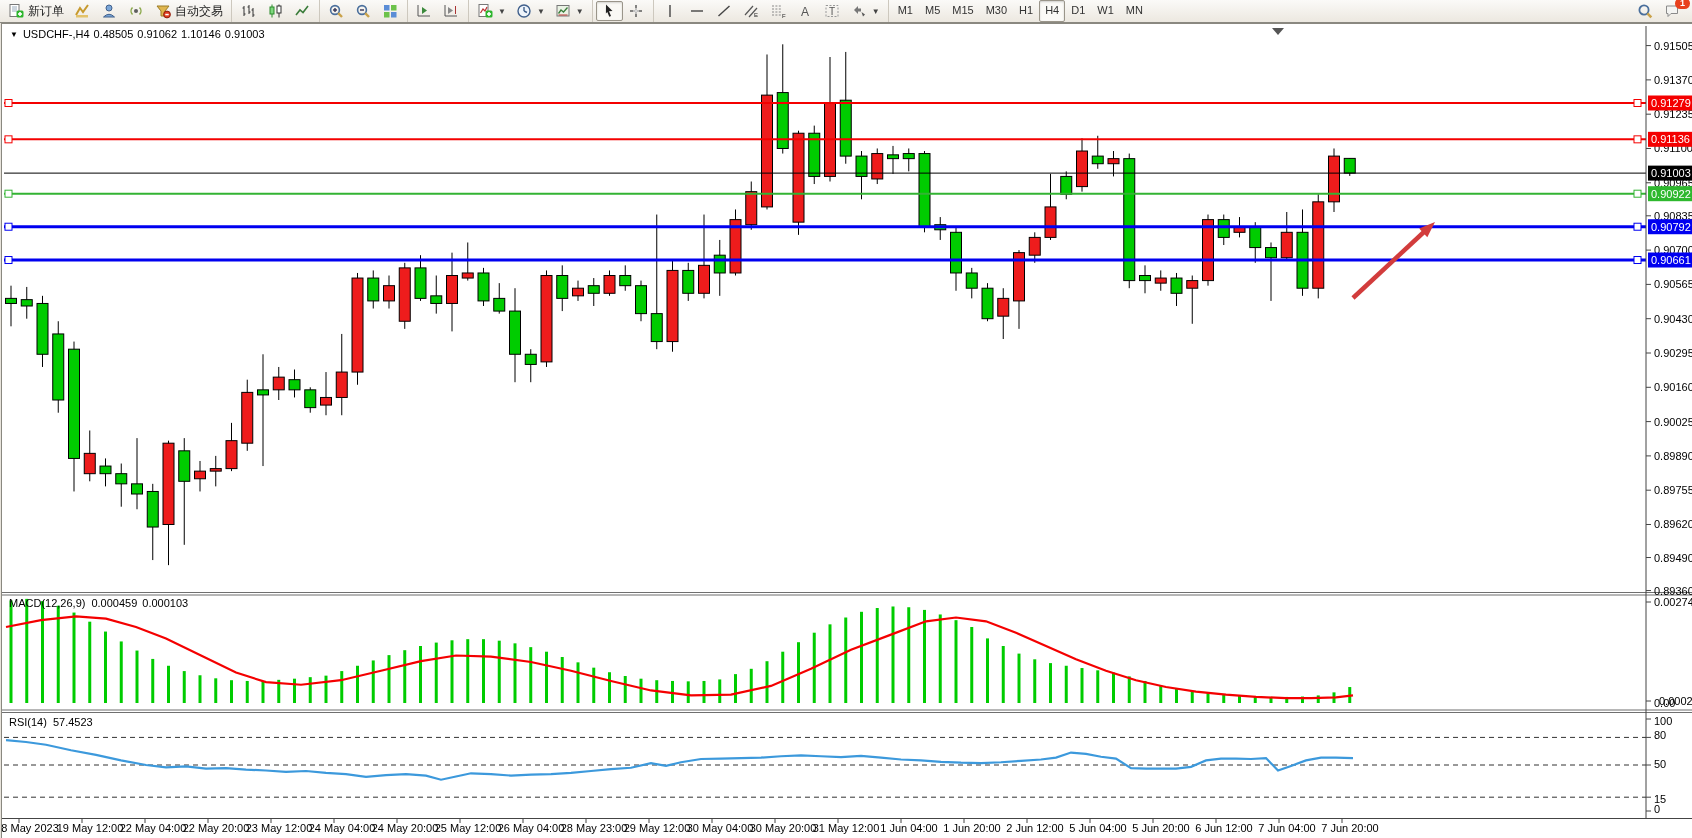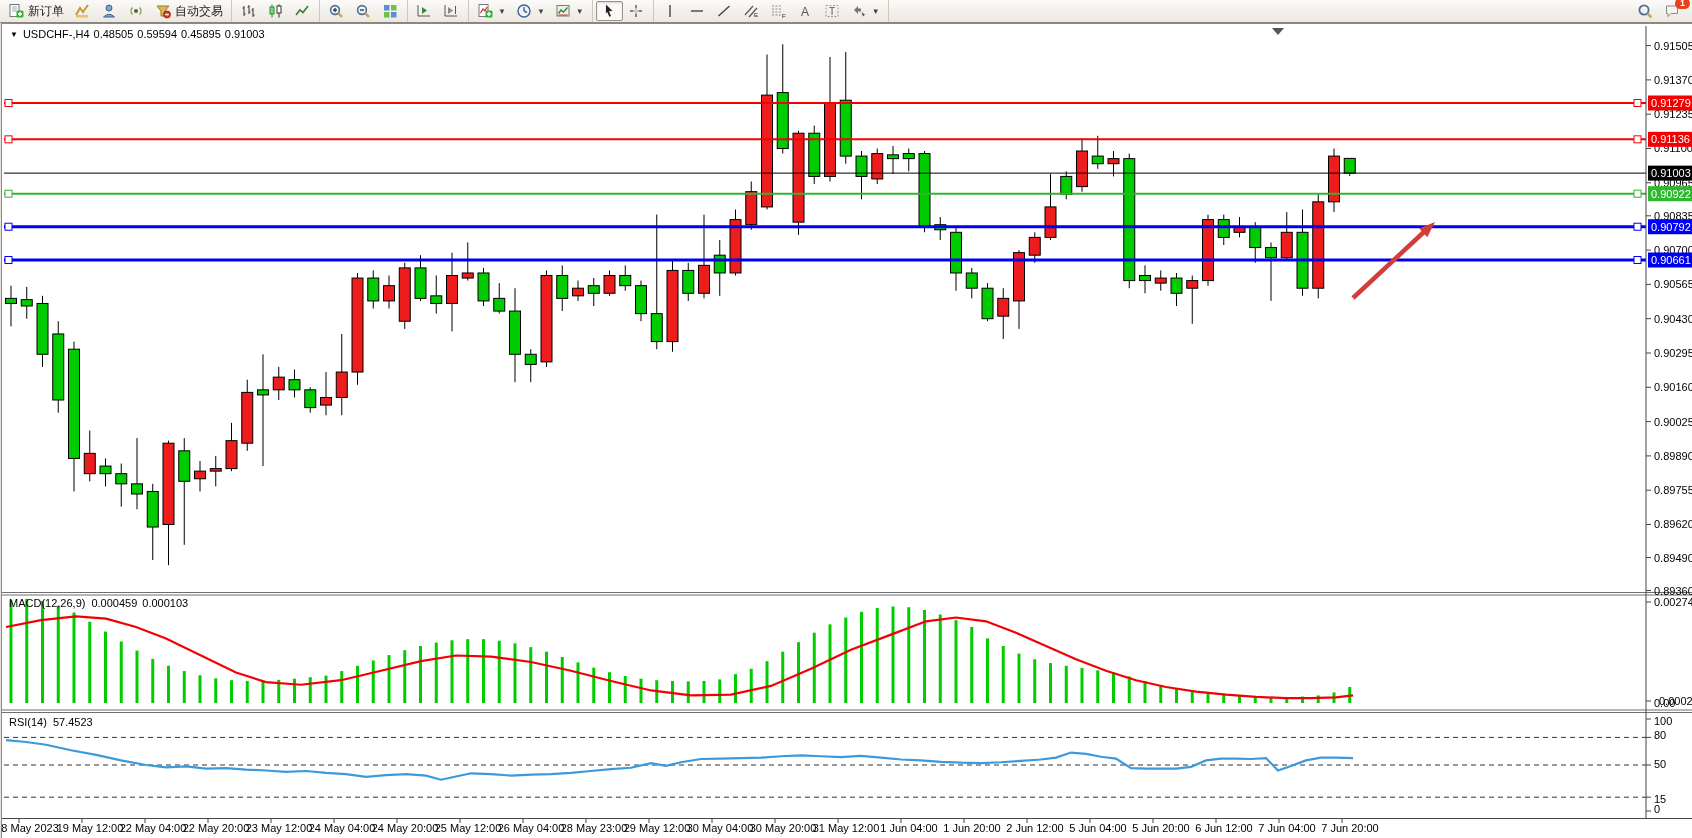--- a/index.html
+++ b/index.html
@@ -281,41 +281,52 @@
         <div class="tb-btn">
           <span>
             <svg width="17" height="16" viewBox="0 0 17 16">
               <path d="M3 7 L7 3 L7 5.5 L10 5.5 L10 8.5 L7 8.5 L7 11 Z" fill="#777"></path>
               <path d="M14 11.5 L10.5 9 L12 13.5 Z" fill="#555"></path>
             </svg>
           </span>
           <span class="tb-caret">▼</span>
         </div>
       </div>
+      <div class="tb-group noline">
+        <div class="tf-btn">M1</div>
+        <div class="tf-btn">M5</div>
+        <div class="tf-btn">M15</div>
+        <div class="tf-btn">M30</div>
+        <div class="tf-btn">H1</div>
+        <div class="tf-btn active">H4</div>
+        <div class="tf-btn">D1</div>
+        <div class="tf-btn">W1</div>
+        <div class="tf-btn">MN</div>
+      </div>
       <div id="tb-right">
         <div class="tb-btn">
           <span>
             <svg width="17" height="16" viewBox="0 0 17 16">
               <circle cx="7" cy="7" r="4.6" fill="none" stroke="#4a6f9c" stroke-width="1.8"></circle>
               <line x1="10.4" y1="10.4" x2="14.3" y2="14.3" stroke="#caa24a" stroke-width="2.6"></line>
             </svg>
           </span>
         </div>
         <div class="tb-btn" style="position: relative;">
           <span>
             <svg width="17" height="16" viewBox="0 0 17 16">
               <path d="M2.5 3 H13.5 V10.5 H7 L4 13.5 V10.5 H2.5 Z" fill="#f4f4f2" stroke="#8a8a8a"></path>
             </svg>
           </span>
           <span class="badge">1</span>
         </div>
       </div>
     </div>
   <div id="chart-window">
-    <div id="chart-title"><span class="tri">▼</span><span>USDCHF-,H4</span><span>0.48505</span><span>0.59594</span><span>0.45895</span><span>0.91003</span></div>
+    <div id="chart-title"><span class="tri">▼</span><span>USDCHF-,H4</span><span>0.48505</span><span>0.91062</span><span>1.10146</span><span>0.91003</span></div>
     <svg id="chart-svg" width="1692" height="838">
         <rect x="1" y="23" width="1690" height="814" fill="#fff"></rect>
         <line x1="1" y1="591.5" x2="1691" y2="591.5" stroke="#6f6f6f" stroke-width="1"></line>
         <line x1="1" y1="594" x2="1691" y2="594" stroke="#6f6f6f" stroke-width="1"></line>
         <line x1="1" y1="709" x2="1691" y2="709" stroke="#6f6f6f" stroke-width="1"></line>
         <line x1="1" y1="711.5" x2="1691" y2="711.5" stroke="#6f6f6f" stroke-width="1"></line>
         <line x1="1" y1="817.5" x2="1691" y2="817.5" stroke="#444" stroke-width="1"></line>
         <g>
           <line x1="10" y1="284.67276422764303" x2="10" y2="325.3231707317064" stroke="#000000" stroke-width="1"></line>
           <rect x="4.5" y="297.3760162601619" width="11" height="5.081300813007601" fill="#00cc00" stroke="#000" stroke-width="1"></rect>

